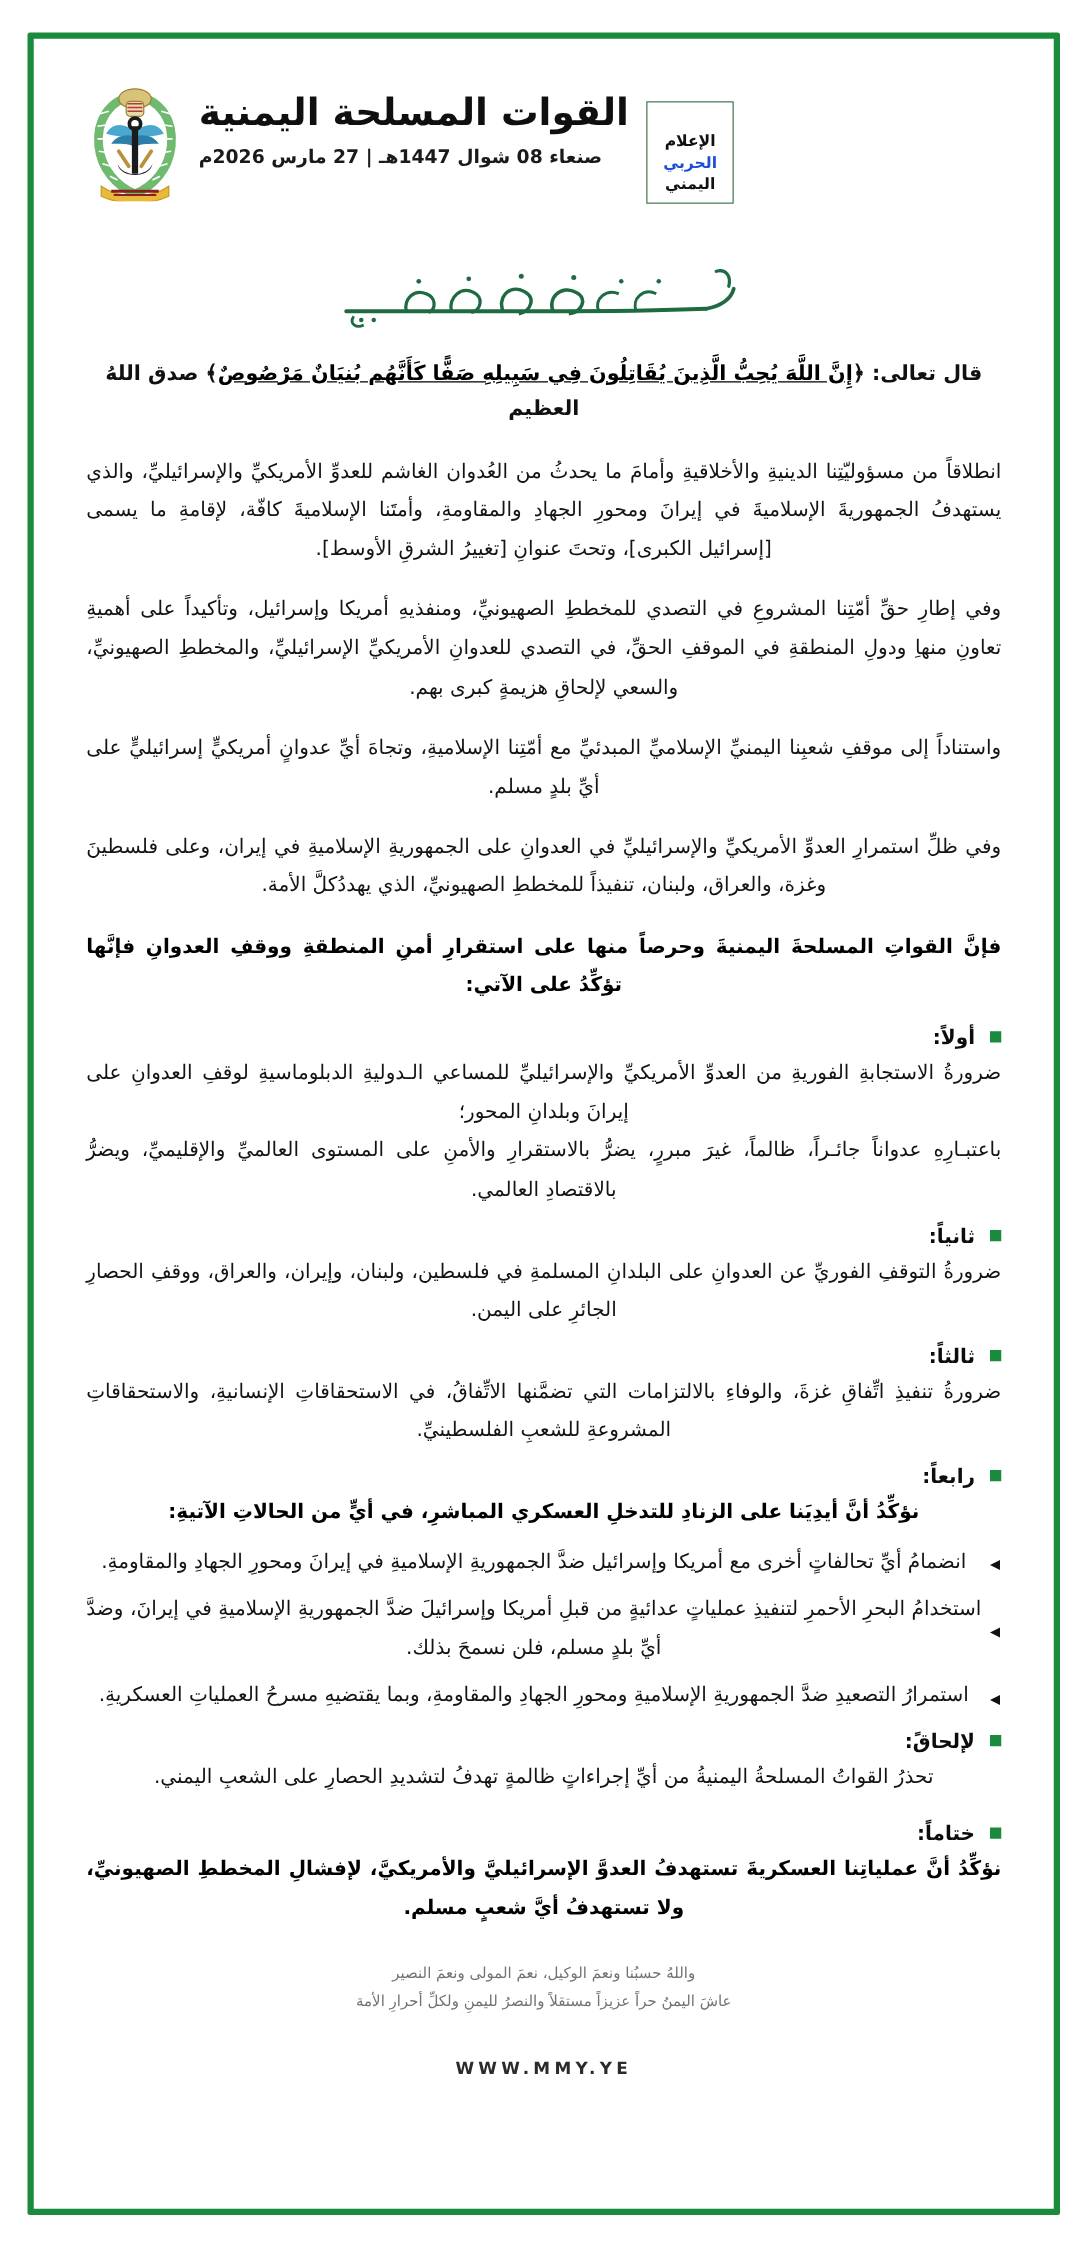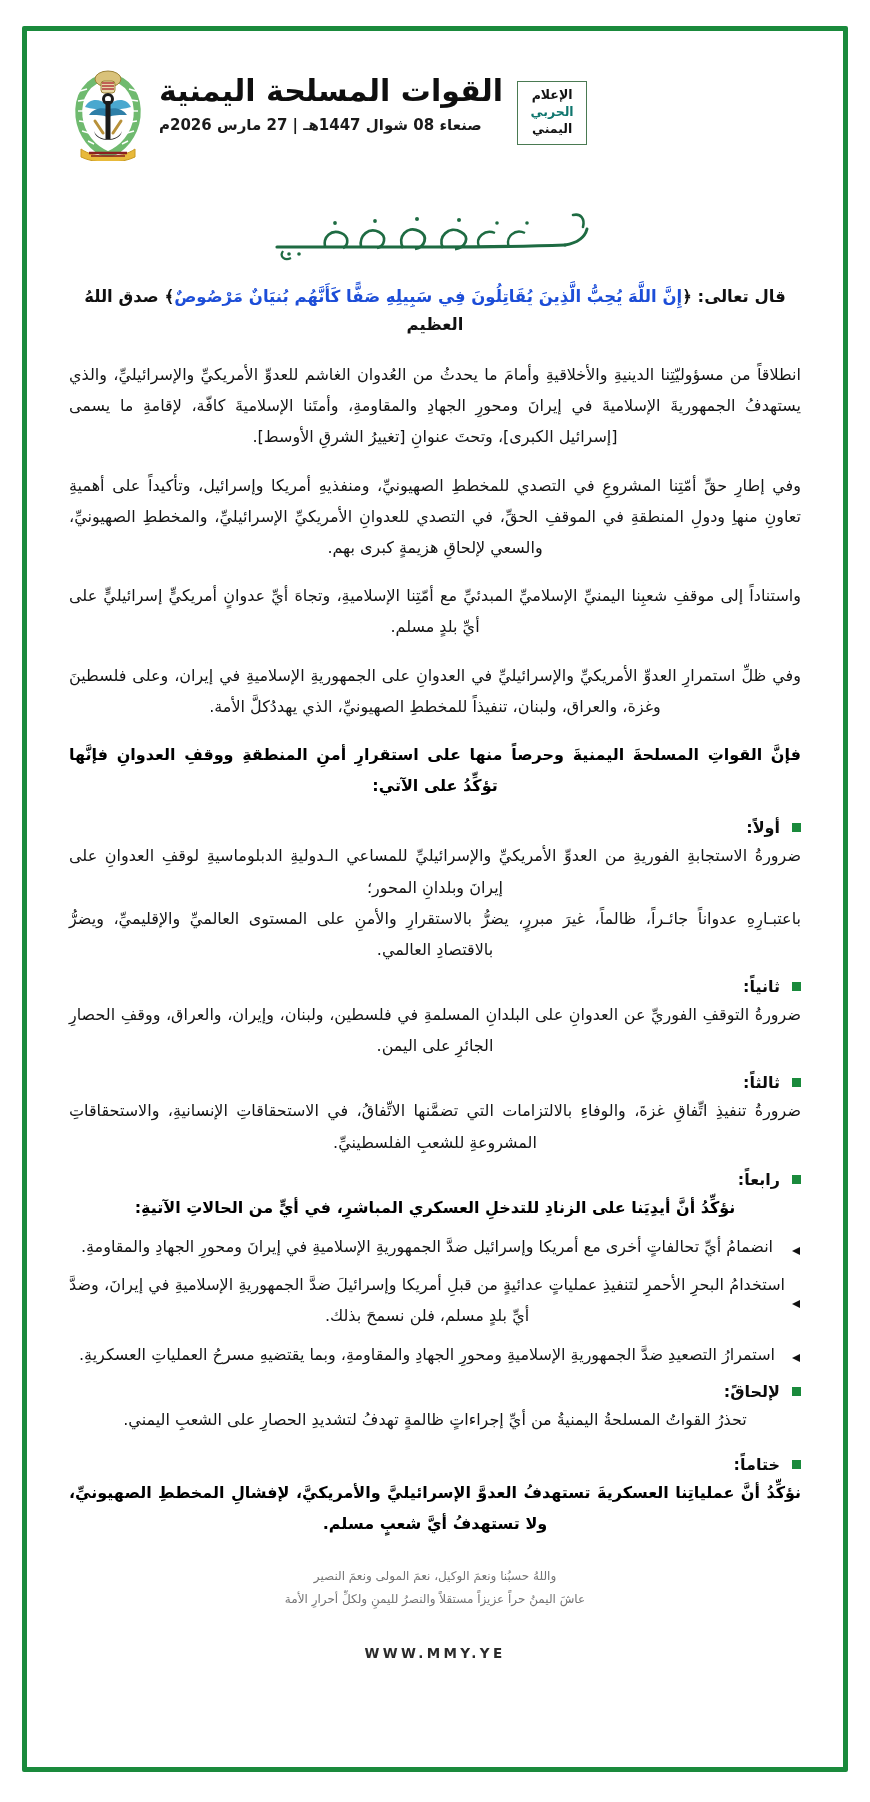--- a/index.html
+++ b/index.html
@@ -64,31 +64,31 @@
   .title-date{
     font-size:15px;
     font-weight:600;
     color:#1a1a1a;
     margin-top:7px;
     direction:rtl;
   }
   .media-box{
     margin-right:auto;
     border:1.5px solid #4a7a52;
-    padding:5px 8px 6px 8px;
+    padding:23px 8px 6px 8px;
     text-align:center;
     line-height:1.35;
     font-size:12.5px;
     font-weight:700;
     width:52px;
     align-self:flex-start;
     margin-top:16px;
   }
   .media-box .l1{color:#111;}
-  .media-box .l2{color:#0f766e;}
+  .media-box .l2{color:#1d4ed8;}
   .media-box .l3{color:#111;}
 
   
   .bism-wrap{
     text-align:center;
     margin:46px 0 20px 0;
     height:56px;
     position:relative;
   }
   .bism-svg{display:inline-block;}
@@ -96,21 +96,21 @@
   
   .verse-line{
     text-align:center;
     font-size:16.5px;
     font-weight:700;
     color:#111111;
     margin:8px 0 20px 0;
     line-height:1.7;
     direction:rtl;
   }
-  .verse-line .qtext{color:#1d4ed8;}
+  .verse-line .qtext{color:#000000;text-decoration:underline;}
   .para{
     font-size:16px;
     color:#141414;
     line-height:1.95;
     text-align:justify;
     text-align-last:center;
     direction:rtl;
     margin:0 0 17px 0;
     font-weight:500;
   }

